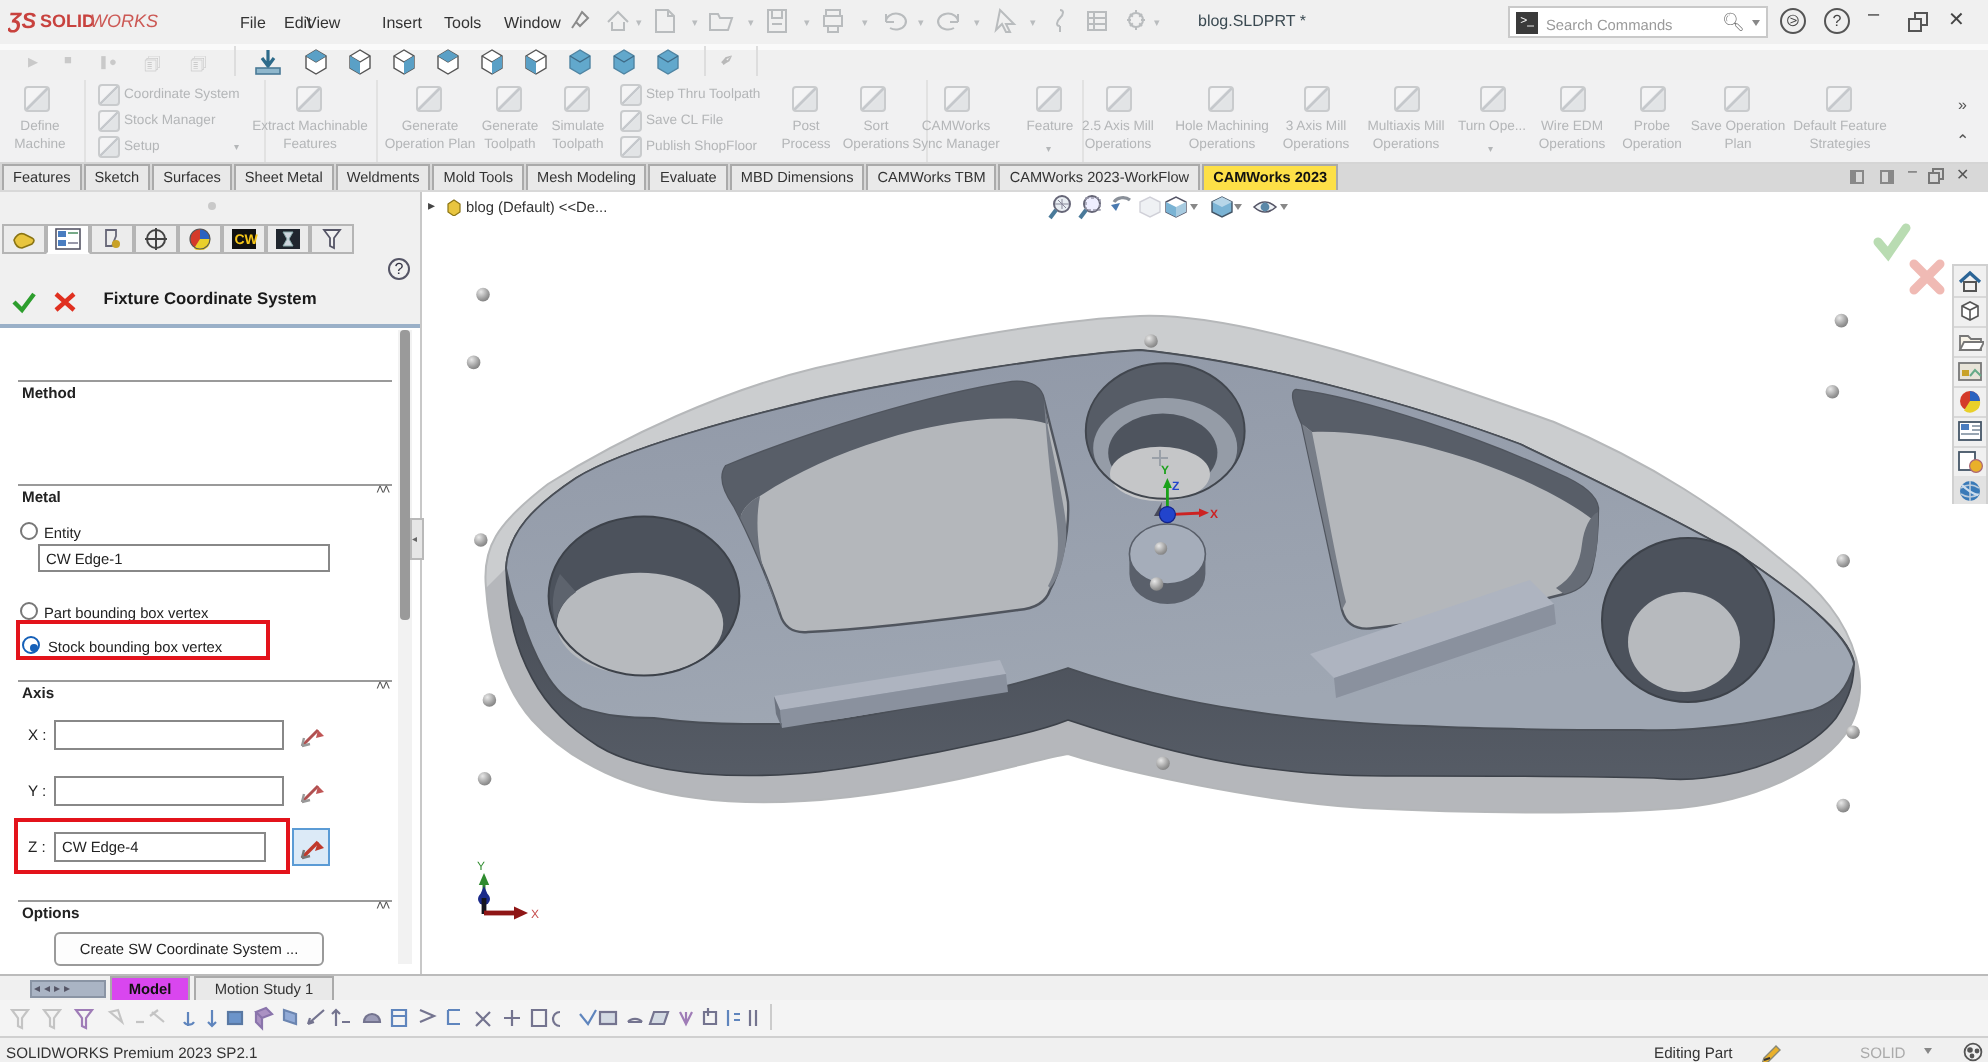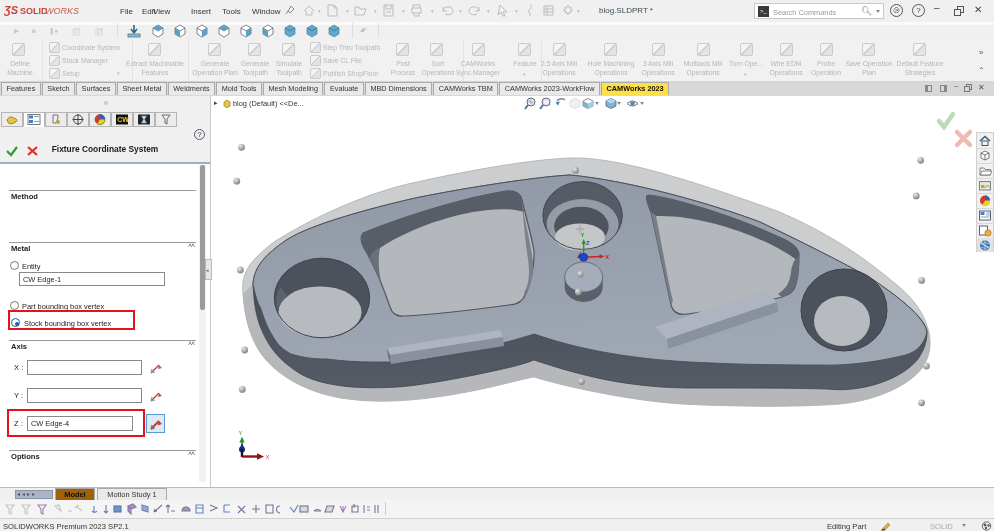--- a/index.html
+++ b/index.html
@@ -357,20 +357,21 @@
   <svg class="axbtn" style="left:148px;top:320px;" viewBox="0 0 16 16">
       <path d="M3 13 L11 5" stroke="#c0392b" stroke-width="1.8"></path>
       <path d="M11 5 l-1.5 4.5 l4.5 -1.5 z" fill="#c0392b"></path>
       <path d="M3 13 l4 -1 M3 13 l1 -4" stroke="#777" stroke-width="1.2"></path>
     </svg>
   <div class="redbox" style="left:7px;top:313px;width:138px;height:28px;"></div>
 
   <div class="sec-line" style="top:354px;"></div>
   <div class="sec-label" style="top:356px;">Options</div>
   <div class="chev" style="top:354px;letter-spacing:-1px;">˄˄</div>
+  <div class="abs" style="left:27px;top:370px;width:135px;height:17px;background:#fdfdfd;border:1px solid #9a9a9a;border-radius:3px;font-size:7.4px;color:#222;text-align:center;line-height:16px;">Create SW Coordinate System ...</div>
 </div>
 <div id="viewport">
 <svg width="782" height="391" style="position:absolute;left:0;top:0;">
   <defs>
     <linearGradient id="wallg" x1="0" y1="0" x2="0" y2="1">
       <stop offset="0" stop-color="#3b4048"></stop>
           <stop offset="0.5" stop-color="#474c55"></stop>
           <stop offset="1" stop-color="#565c66"></stop>
     </linearGradient>
     <linearGradient id="topg" x1="0" y1="0" x2="0.3" y2="1">
@@ -564,21 +565,21 @@
         <circle cx="7" cy="6.5" r="5" fill="#3a7ab8"></circle>
         <path d="M2.5 5 q4.5 -3 9 0 M2.5 8 q4.5 3 9 0 M7 1.5 v10" stroke="#bcd" stroke-width="0.8" fill="none"></path>
         <path d="M3 3.5 q4 4 8 5" stroke="#cde" stroke-width="1.2" fill="none"></path>
       </svg>
 </div>
 </div>
 <div class="abs" style="left:205px;top:259px;width:7px;height:21px;background:#e6e6e6;border:1px solid #b9b9b9;font-size:5px;color:#666;line-height:20px;">◂</div>
 <div id="modeltabs">
   <div class="abs" style="left:15px;top:2px;width:38px;height:9px;background:#aab4c4;border:1px solid #8a94a4;"></div>
   <div class="abs" style="left:17px;top:2px;font-size:6px;color:#556;letter-spacing:2px;">◂◂▸▸</div>
-  <div class="abs" style="left:55px;top:0px;width:40px;height:12px;background:#a16207;border:1px solid #aaa;border-bottom:none;font-size:7.4px;font-weight:bold;color:#111;text-align:center;line-height:12px;">Model</div>
+  <div class="abs" style="left:55px;top:0px;width:40px;height:12px;background:#d946ef;border:1px solid #aaa;border-bottom:none;font-size:7.4px;font-weight:bold;color:#111;text-align:center;line-height:12px;">Model</div>
   <div class="abs" style="left:97px;top:0px;width:70px;height:12px;background:#e9e9e9;border:1px solid #aaa;border-bottom:none;font-size:7.4px;color:#333;text-align:center;line-height:12px;">Motion Study 1</div>
 </div>
 <div id="sketchbar">
   <svg class="abs" style="left:2px;top:2px;opacity:0.8;" width="380" height="14">
     <g fill="none" stroke="#b9b9b9" stroke-width="1.1">
       <path d="M4 3 h8 l-3 4 v5 l-2 -1 v-4 z"></path>
       <path d="M20 3 h8 l-3 4 v5 l-2 -1 v-4 z"></path>
       <path d="M36 3 h8 l-3 4 v5 l-2 -1 v-4 z" stroke="#8a5fa8"></path>
       <path d="M53 4 l6 5 l-2 -6 z"></path>
       <path d="M66 9 h4"></path>

